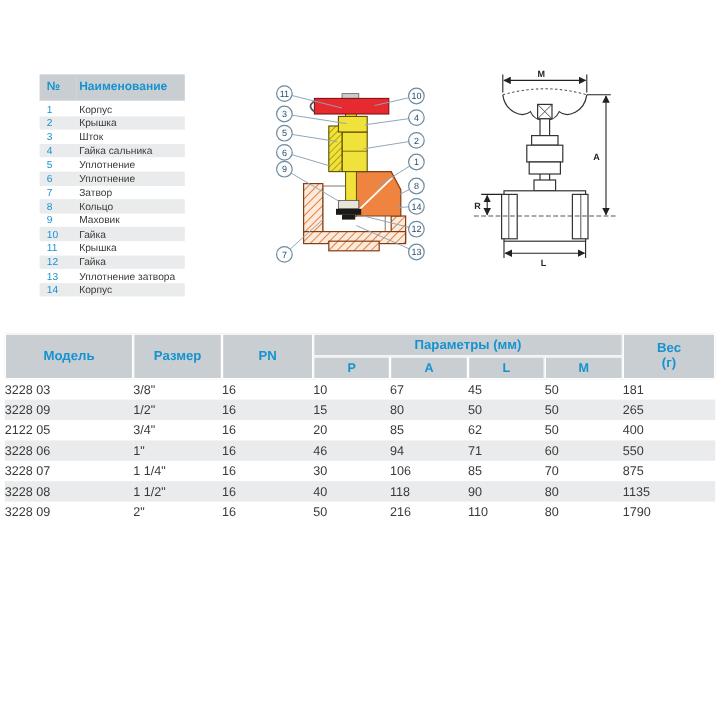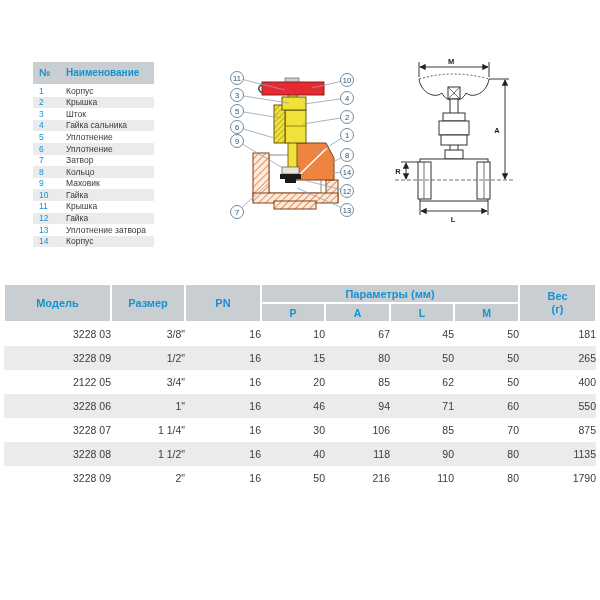--- a/index.html
+++ b/index.html
@@ -18,33 +18,33 @@
   #parts-table td { height: 11.6px; font-size: 8.5px; vertical-align: middle; line-height: 1; }
   #parts-table td.num { color: #1692cf; padding-left: 6px; }
   #parts-table td.nam { color: #3a3a3a; padding-left: 2px; margin-top: 44px; }
   #parts-table tbody tr:nth-child(even) { background: #e9ebec; }
 
   
   #valve-section { position: absolute; left: 222px; top: 55px; }
   #dim-drawing  { position: absolute; left: 393px; top: 55px; }
 
   
-  #spec-table { position: absolute; left: 4px; top: 284px; width: 592px; border-collapse: separate; border-spacing: 0; table-layout: fixed; }
+  #spec-table { position: absolute; left: 4px; top: 278px; width: 592px; border-collapse: separate; border-spacing: 0; table-layout: fixed; }
   #spec-table col.c-model { width: 107px; } #spec-table col.c-size { width: 74px; }
   #spec-table col.c-pn { width: 76px; }    #spec-table col.c-p { width: 64px; }
   #spec-table col.c-a { width: 65px; }     #spec-table col.c-l { width: 64px; }
   #spec-table col.c-m { width: 65px; }     #spec-table col.c-w { width: 77px; }
   #spec-table th {
     background: #c9ced3; color: #1692cf; font-weight: bold; font-size: 11px;
     text-align: center; vertical-align: middle; height: 19px;
     border: 1px solid #ffffff;
   }
   #spec-table th.sub { font-size: 10.5px; }
   #spec-table th .wline { display: block; line-height: 1.15; }
-  #spec-table td { height: 24px; font-size: 10.5px; color: #3a3a3a; text-align: right; vertical-align: middle; }
+  #spec-table td { height: 17px; font-size: 10.5px; color: #3a3a3a; text-align: left; vertical-align: middle; }
   #spec-table tbody tr:nth-child(even) { background: #e9ebec; }
 </style>
 </head>
 <body>
 
 <div id="page">
 
   <table id="parts-table">
     <thead>
       <tr>

